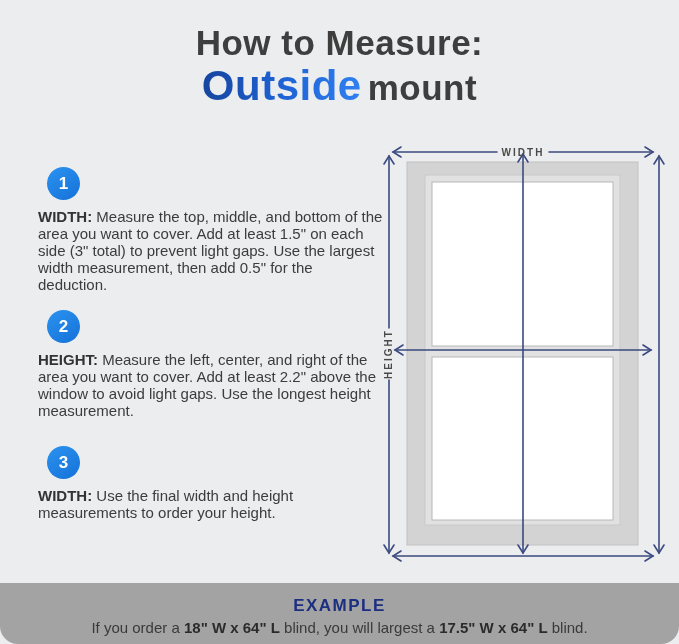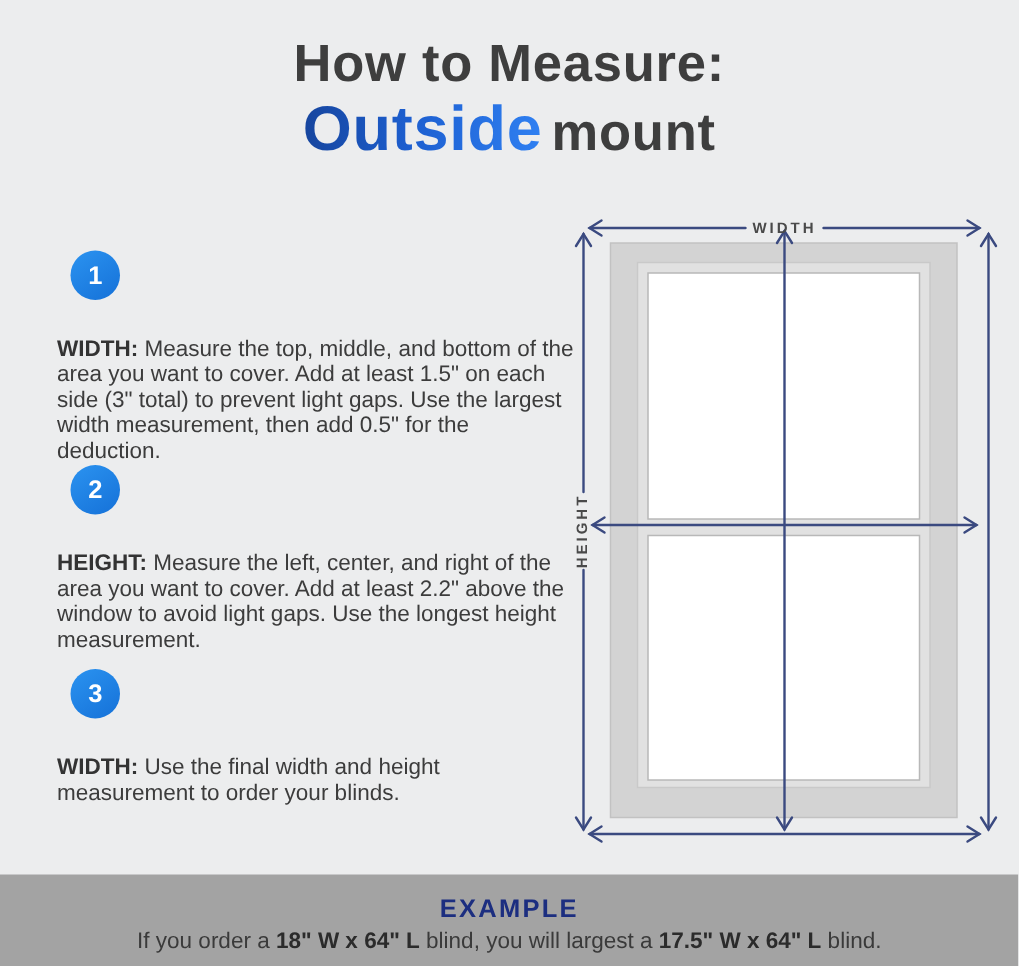--- a/index.html
+++ b/index.html
@@ -1,20 +1,21 @@
 <!DOCTYPE html>
 <html><head>
 <meta charset="utf-8">
 <style>
   * { margin:0; padding:0; box-sizing:border-box; }
   html,body { background:#ecedee; }
   .canvas {
     position:relative; width:679px; height:644px;
     background:#ecedee; overflow:hidden;
     font-family:"Liberation Sans", sans-serif;
+    border-radius:18px;
     -webkit-font-smoothing:antialiased;
   }
 
   
   .title-block { position:absolute; top:24px; left:0; right:0; text-align:center; }
   .title-line1 { font-size:35px; font-weight:600; color:#3e3e3e; letter-spacing:0.5px; line-height:1.1; }
   .title-line2 { margin-top:1px; line-height:1.05; }
   .title-highlight {
     font-size:42px; font-weight:700; letter-spacing:0.5px;
     color:#1c5cd0;
@@ -29,21 +30,21 @@
   .step-1 { top:167px; }
   .step-2 { top:310px; }
   .step-3 { top:446px; }
   .badge {
     width:33px; height:33px; border-radius:50%;
     background:linear-gradient(145deg,#2b93f0,#1571d8);
     color:#fff; font-size:17px; font-weight:700;
     display:flex; align-items:center; justify-content:center;
     margin-left:9px;
   }
-  .step p { margin-top:24px; font-size:15px; line-height:17px; color:#3c3c3c; }
+  .step p { margin-top:8px; font-size:15px; line-height:17px; color:#3c3c3c; }
   .step p strong { font-weight:700; color:#333; }
 
   
   .diagram { position:absolute; left:375px; top:138px; width:300px; height:440px; }
   .diagram svg { display:block; width:300px; height:440px; }
 
   
   .example-band {
     position:absolute; left:0; right:0; bottom:0; height:61px;
     background:#a3a3a3; text-align:center;
@@ -72,21 +73,21 @@
     <p><strong>WIDTH:</strong> <span>Measure the top, middle, and bottom of the area you want to cover. Add at least 1.5" on each side (3" total) to prevent light gaps. Use the largest width measurement, then add 0.5" for the deduction.</span></p>
   </div>
 
   <div class="step step-2">
     <div class="badge">2</div>
     <p><strong>HEIGHT:</strong> <span>Measure the left, center, and right of the area you want to cover. Add at least 2.2" above the window to avoid light gaps. Use the longest height measurement.</span></p>
   </div>
 
   <div class="step step-3">
     <div class="badge">3</div>
-    <p><strong>WIDTH:</strong> <span>Use the final width and height measurement to order your blinds.</span></p>
+    <p><strong>WIDTH:</strong> <span>Use the final width and height measurements to order your height.</span></p>
   </div>
 
   <div class="diagram">
     <svg viewBox="0 0 300 440" xmlns="http://www.w3.org/2000/svg">
 
       <g>
         <rect x="32" y="24" width="231" height="383" fill="#d3d3d3" stroke="#c2c2c2" stroke-width="1"></rect>
         <rect x="50" y="37" width="195" height="350" fill="#e1e1e1" stroke="#c9c9c9" stroke-width="1"></rect>
         <rect x="57" y="44" width="181" height="164" fill="#ffffff" stroke="#b8b8b8" stroke-width="1"></rect>
         <rect x="57" y="219" width="181" height="163" fill="#ffffff" stroke="#b8b8b8" stroke-width="1"></rect>

